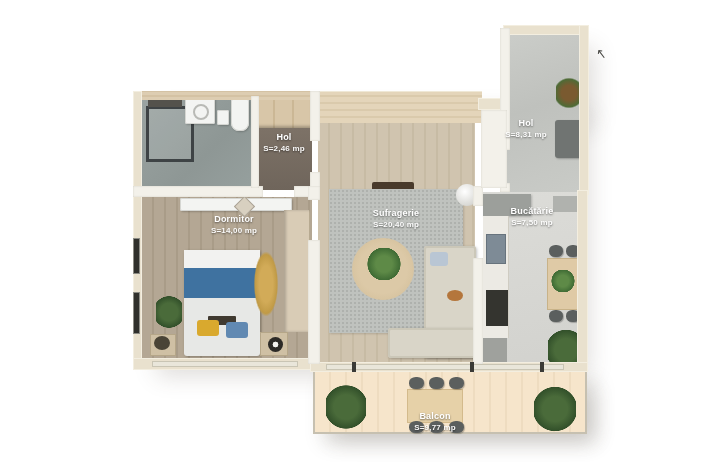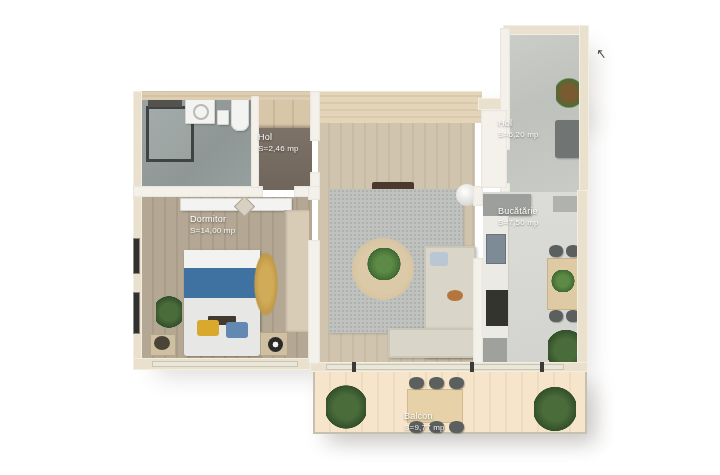--- a/index.html
+++ b/index.html
@@ -29,21 +29,21 @@
   .sofa{position:absolute;background:#d9d5c8;box-shadow:inset 0 0 0 2px #cbc7b8,1px 1px 3px rgba(0,0,0,.25);border-radius:3px;z-index:2;}
   .plantg{position:absolute;background:radial-gradient(circle,#5e8a47 0 35%,#3f6b34 70%,rgba(63,107,52,0) 72%);z-index:2;}
   .plantd{position:absolute;background:radial-gradient(circle,#4a6b3a 0 40%,#32502a 70%,rgba(50,80,42,0) 72%);z-index:2;}
   .pampas{position:absolute;background:radial-gradient(ellipse,#d2ab58 0 40%,#c09a46 65%,rgba(192,154,70,0) 72%);z-index:2;}
   .chair{position:absolute;background:#5b5f5e;border-radius:45%;box-shadow:1px 1px 1px rgba(0,0,0,.25);z-index:2;}
   .winframe{position:absolute;background:#30302c;box-shadow:inset 0 0 0 1px #8b8b84;z-index:4;}
   .glaz{position:absolute;background:#e9e6da;box-shadow:inset 0 0 0 1px #c9c5b4;z-index:4;}
   .mull{position:absolute;background:#3a3a36;z-index:5;}
   .balcony{position:absolute;background:repeating-linear-gradient(90deg,#f6e5cb 0 14px,#eedcc0 14px 16px);border:2px solid #c6c0b0;border-top:none;box-shadow:10px 10px 18px rgba(70,62,48,.15);z-index:1;}
   
-  .rlabel{position:absolute;color:#ffffff;font-size:9px;line-height:1.3;letter-spacing:.2px;text-shadow:0 1px 2px rgba(0,0,0,.5);z-index:6;}
+  .rlabel{position:absolute;color:#ffffff;text-align:center;font-size:9px;line-height:1.3;letter-spacing:.2px;text-shadow:0 1px 2px rgba(0,0,0,.5);z-index:6;font-weight:bold;}
   .rlabel .area{display:block;font-size:8px;opacity:.95;}
   .north{position:absolute;color:#4a4a46;font-size:13px;transform:rotate(8deg);z-index:6;}
 </style>
 </head>
 <body>
 
 <div class="stage">
 
   <div class="sh" style="left:145px;top:100px;width:432px;height:264px"></div>
   <div class="sh" style="left:512px;top:36px;width:70px;height:80px"></div>
@@ -147,25 +147,29 @@
   <div class="chair" style="left:409px;top:421px;width:15px;height:12px"></div>
   <div class="chair" style="left:429px;top:421px;width:15px;height:12px"></div>
   <div class="chair" style="left:449px;top:421px;width:15px;height:12px"></div>
 
   <div class="rlabel" style="left:258px;top:132px;width:52px">
     <span>Hol</span>
     <span class="area">S=2,46 mp</span>
   </div>
   <div class="rlabel" style="left:498px;top:118px;width:56px">
     <span>Hol</span>
-    <span class="area">S=6,20 mp</span>
+    <span class="area">S=8,31 mp</span>
   </div>
   <div class="rlabel" style="left:190px;top:214px;width:88px">
     <span>Dormitor</span>
     <span class="area">S=14,00 mp</span>
+  </div>
+  <div class="rlabel" style="left:348px;top:208px;width:96px">
+    <span>Sufragerie</span>
+    <span class="area">S=20,40 mp</span>
   </div>
   <div class="rlabel" style="left:498px;top:206px;width:68px">
     <span>Bucătărie</span>
     <span class="area">S=7,50 mp</span>
   </div>
   <div class="rlabel" style="left:404px;top:411px;width:62px">
     <span>Balcon</span>
     <span class="area">S=9,77 mp</span>
   </div>
 

